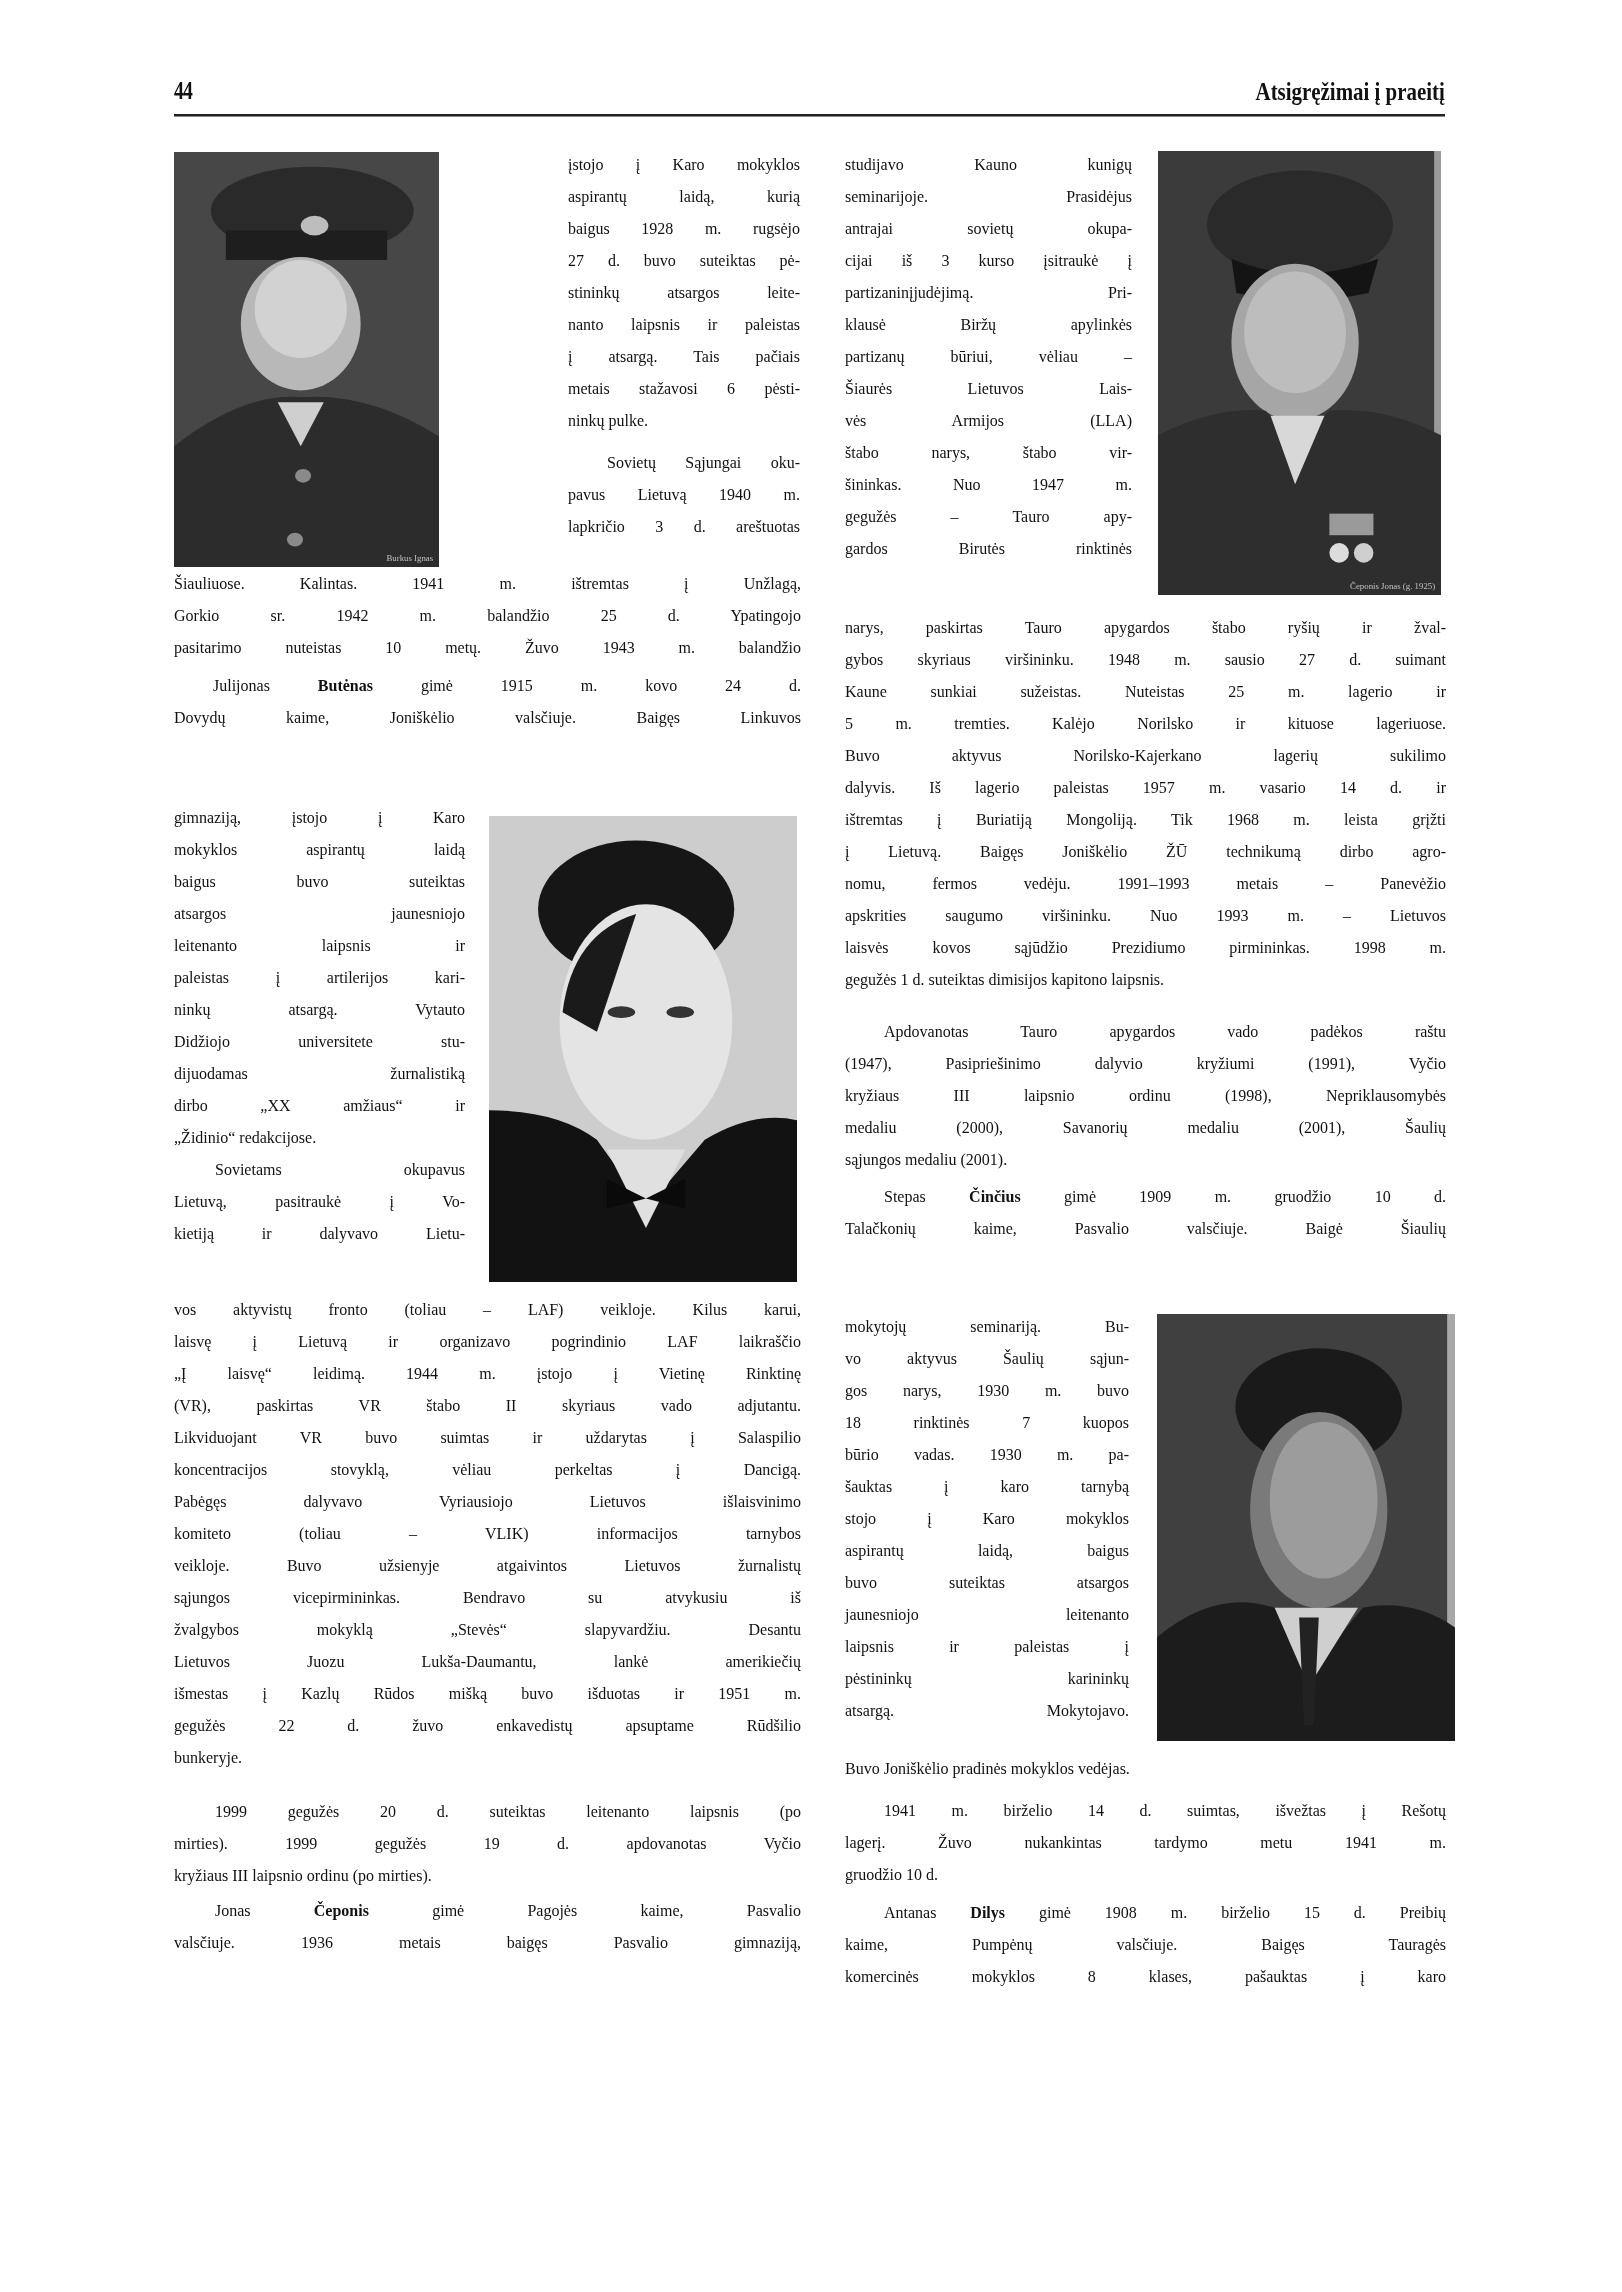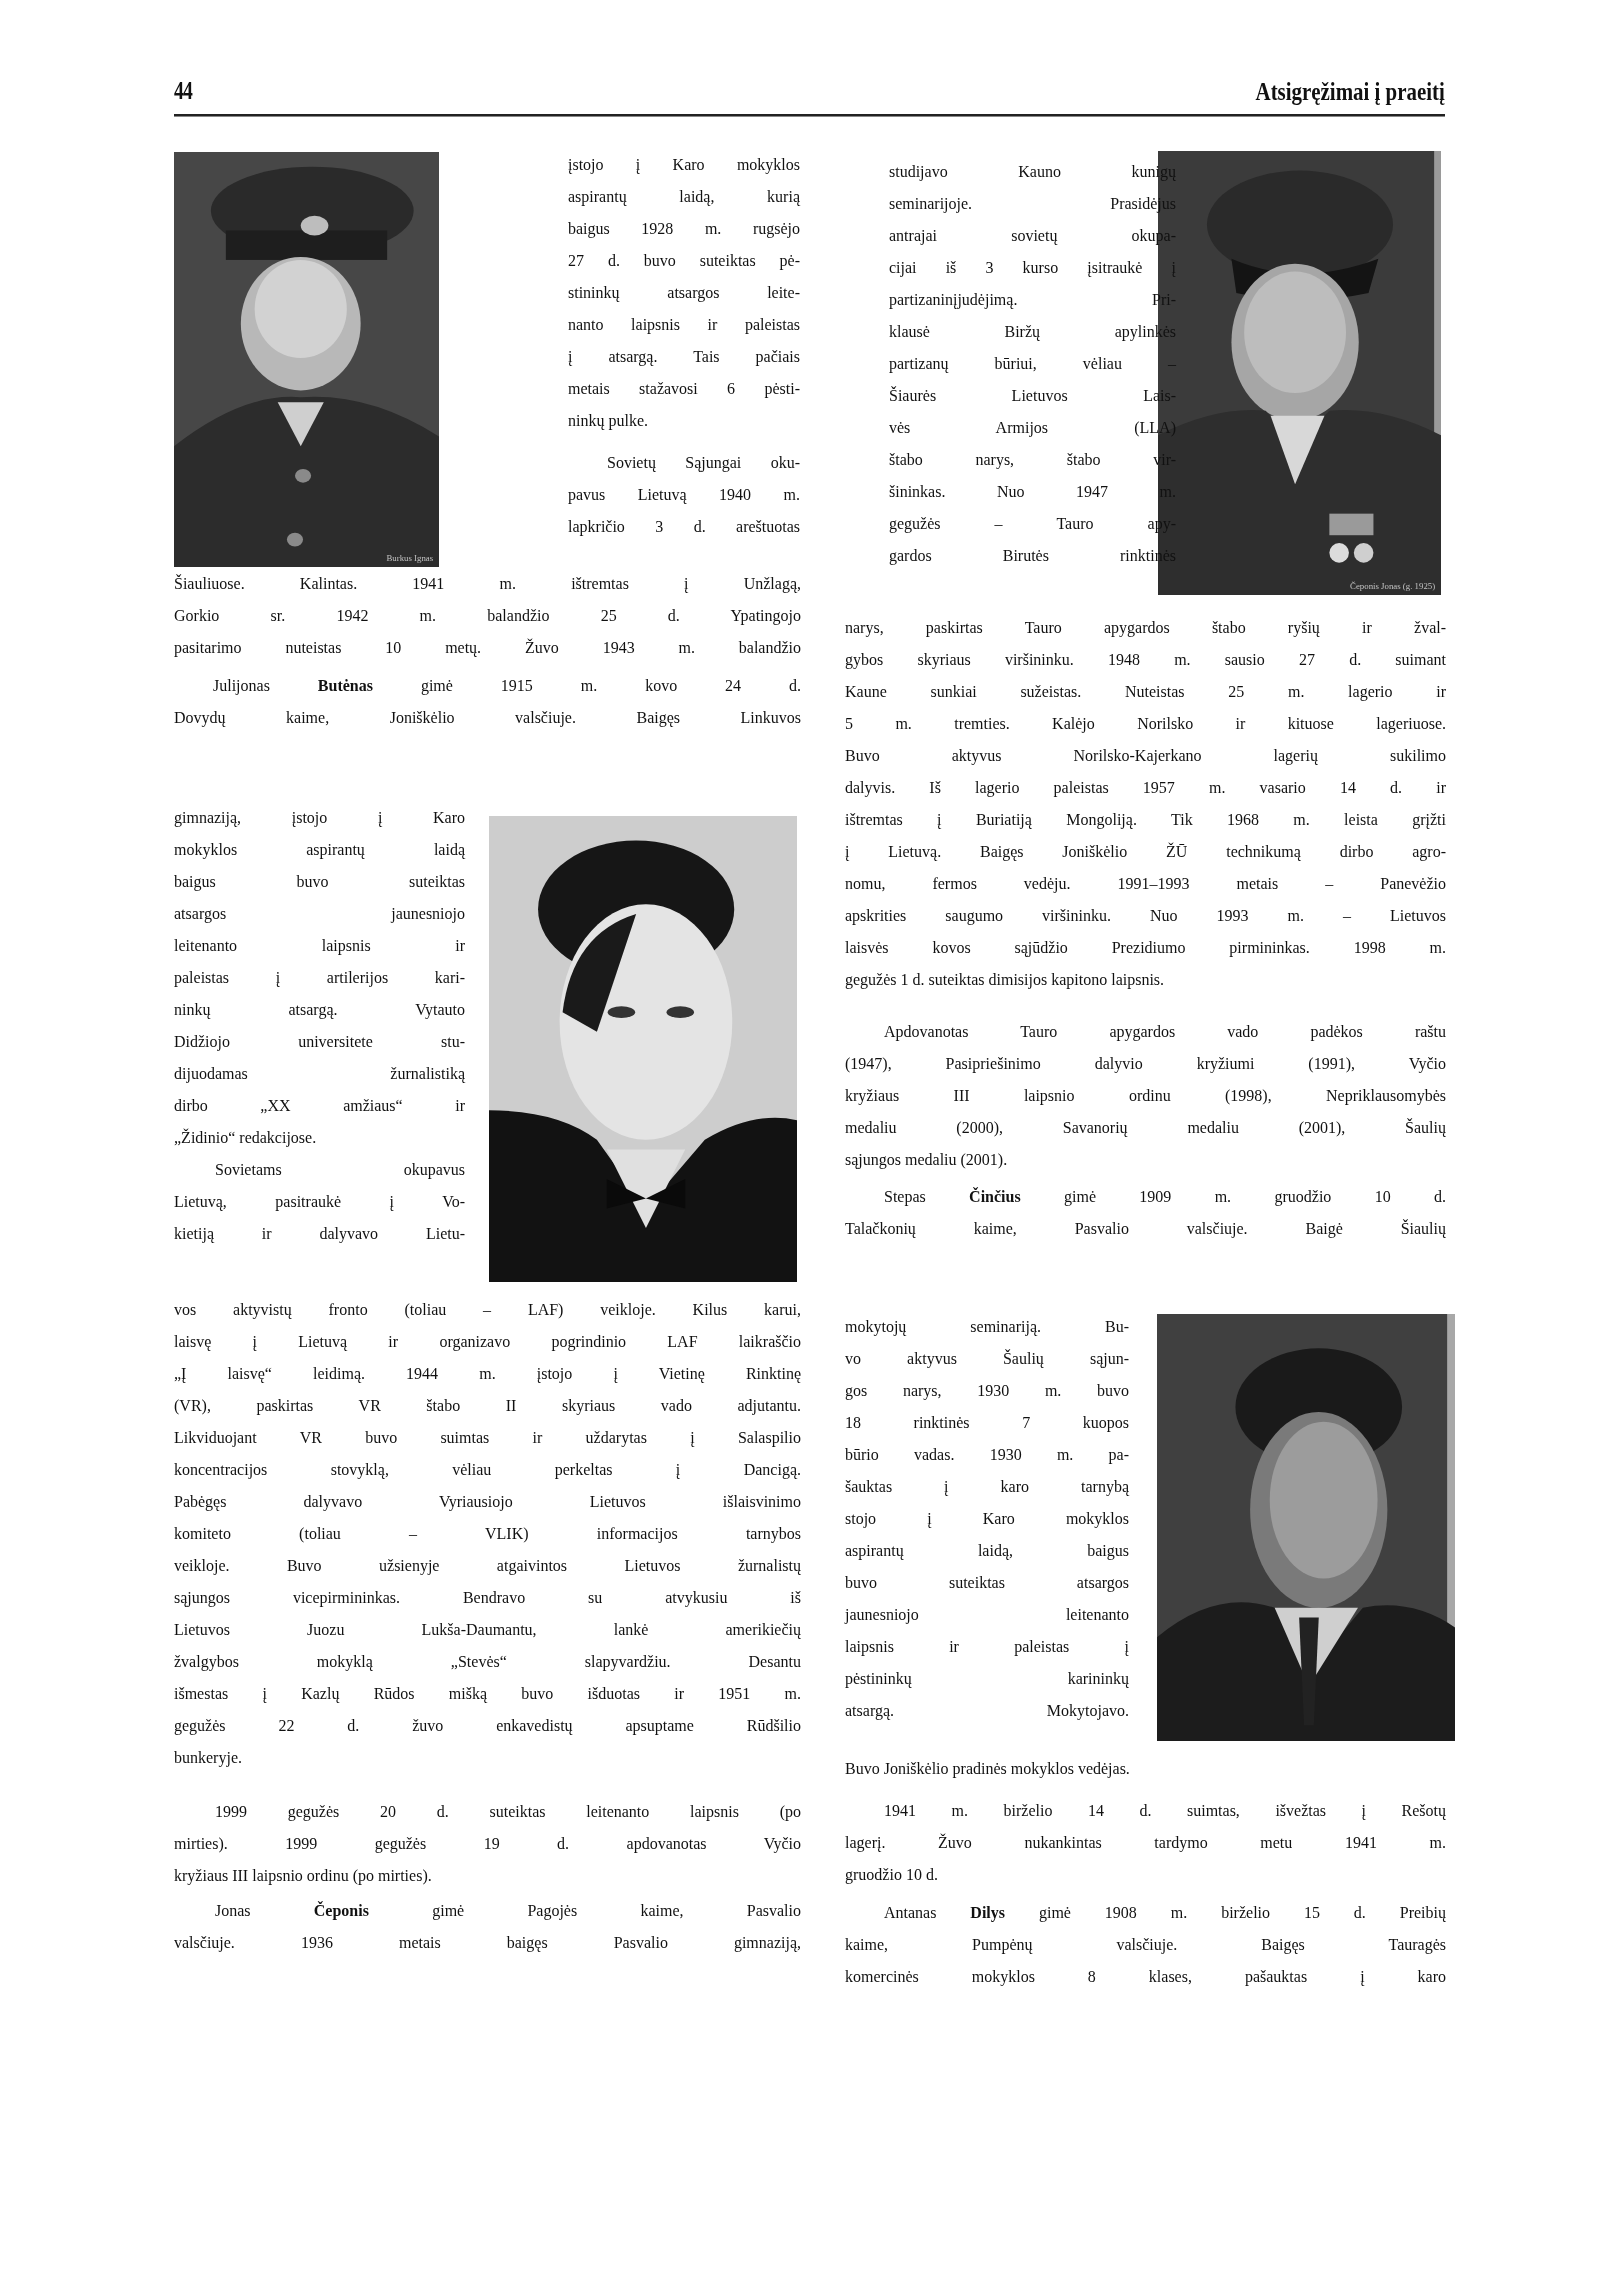--- a/index.html
+++ b/index.html
@@ -137,35 +137,35 @@
   <span class="line">vos aktyvistų fronto (toliau – LAF) veikloje. Kilus karui,</span>
   <span class="line">laisvę į Lietuvą ir organizavo pogrindinio LAF laikraščio</span>
   <span class="line">„Į laisvę“ leidimą. 1944 m. įstojo į Vietinę Rinktinę</span>
   <span class="line">(VR), paskirtas VR štabo II skyriaus vado adjutantu.</span>
   <span class="line">Likviduojant VR buvo suimtas ir uždarytas į Salaspilio</span>
   <span class="line">koncentracijos stovyklą, vėliau perkeltas į Dancigą.</span>
   <span class="line">Pabėgęs dalyvavo Vyriausiojo Lietuvos išlaisvinimo</span>
   <span class="line">komiteto (toliau – VLIK) informacijos tarnybos</span>
   <span class="line">veikloje. Buvo užsienyje atgaivintos Lietuvos žurnalistų</span>
   <span class="line">sąjungos vicepirmininkas. Bendravo su atvykusiu iš</span>
+  <span class="line">žvalgybos mokyklą „Stevės“ slapyvardžiu. Desantu</span>
   <span class="line">Lietuvos Juozu Lukša-Daumantu, lankė amerikiečių</span>
-  <span class="line">žvalgybos mokyklą „Stevės“ slapyvardžiu. Desantu</span>
   <span class="line">išmestas į Kazlų Rūdos mišką buvo išduotas ir 1951 m.</span>
   <span class="line">gegužės 22 d. žuvo enkavedistų apsuptame Rūdšilio</span>
   <span class="line last">bunkeryje.</span>
   <div class="gap" style="height:21.6px"></div>
   <span class="line" style="padding-left:41px; box-sizing:border-box;">1999 gegužės 20 d. suteiktas leitenanto laipsnis (po</span>
   <span class="line">mirties). 1999 gegužės 19 d. apdovanotas Vyčio</span>
   <span class="line last">kryžiaus III laipsnio ordinu (po mirties).</span>
   <div class="gap" style="height:3.9px"></div>
   <span class="line" style="padding-left:41px; box-sizing:border-box;"><span>Jonas </span><b>Čeponis</b><span> gimė Pagojės kaime, Pasvalio</span></span>
   <span class="line">valsčiuje. 1936 metais baigęs Pasvalio gimnaziją,</span>
 </div>
 
-<div class="txt" style="left:845px; top:156px; width:287px;margin-left:44px;">
+<div class="txt" style="left:845px; top:149px; width:287px;">
   <span class="line">studijavo Kauno kunigų</span>
   <span class="line">seminarijoje. Prasidėjus</span>
   <span class="line">antrajai sovietų okupa-</span>
   <span class="line">cijai iš 3 kurso įsitraukė į</span>
   <span class="line">partizaninįjudėjimą. Pri-</span>
   <span class="line">klausė Biržų apylinkės</span>
   <span class="line">partizanų būriui, vėliau –</span>
   <span class="line">Šiaurės Lietuvos Lais-</span>
   <span class="line">vės Armijos (LLA)</span>
   <span class="line">štabo narys, štabo vir-</span>

